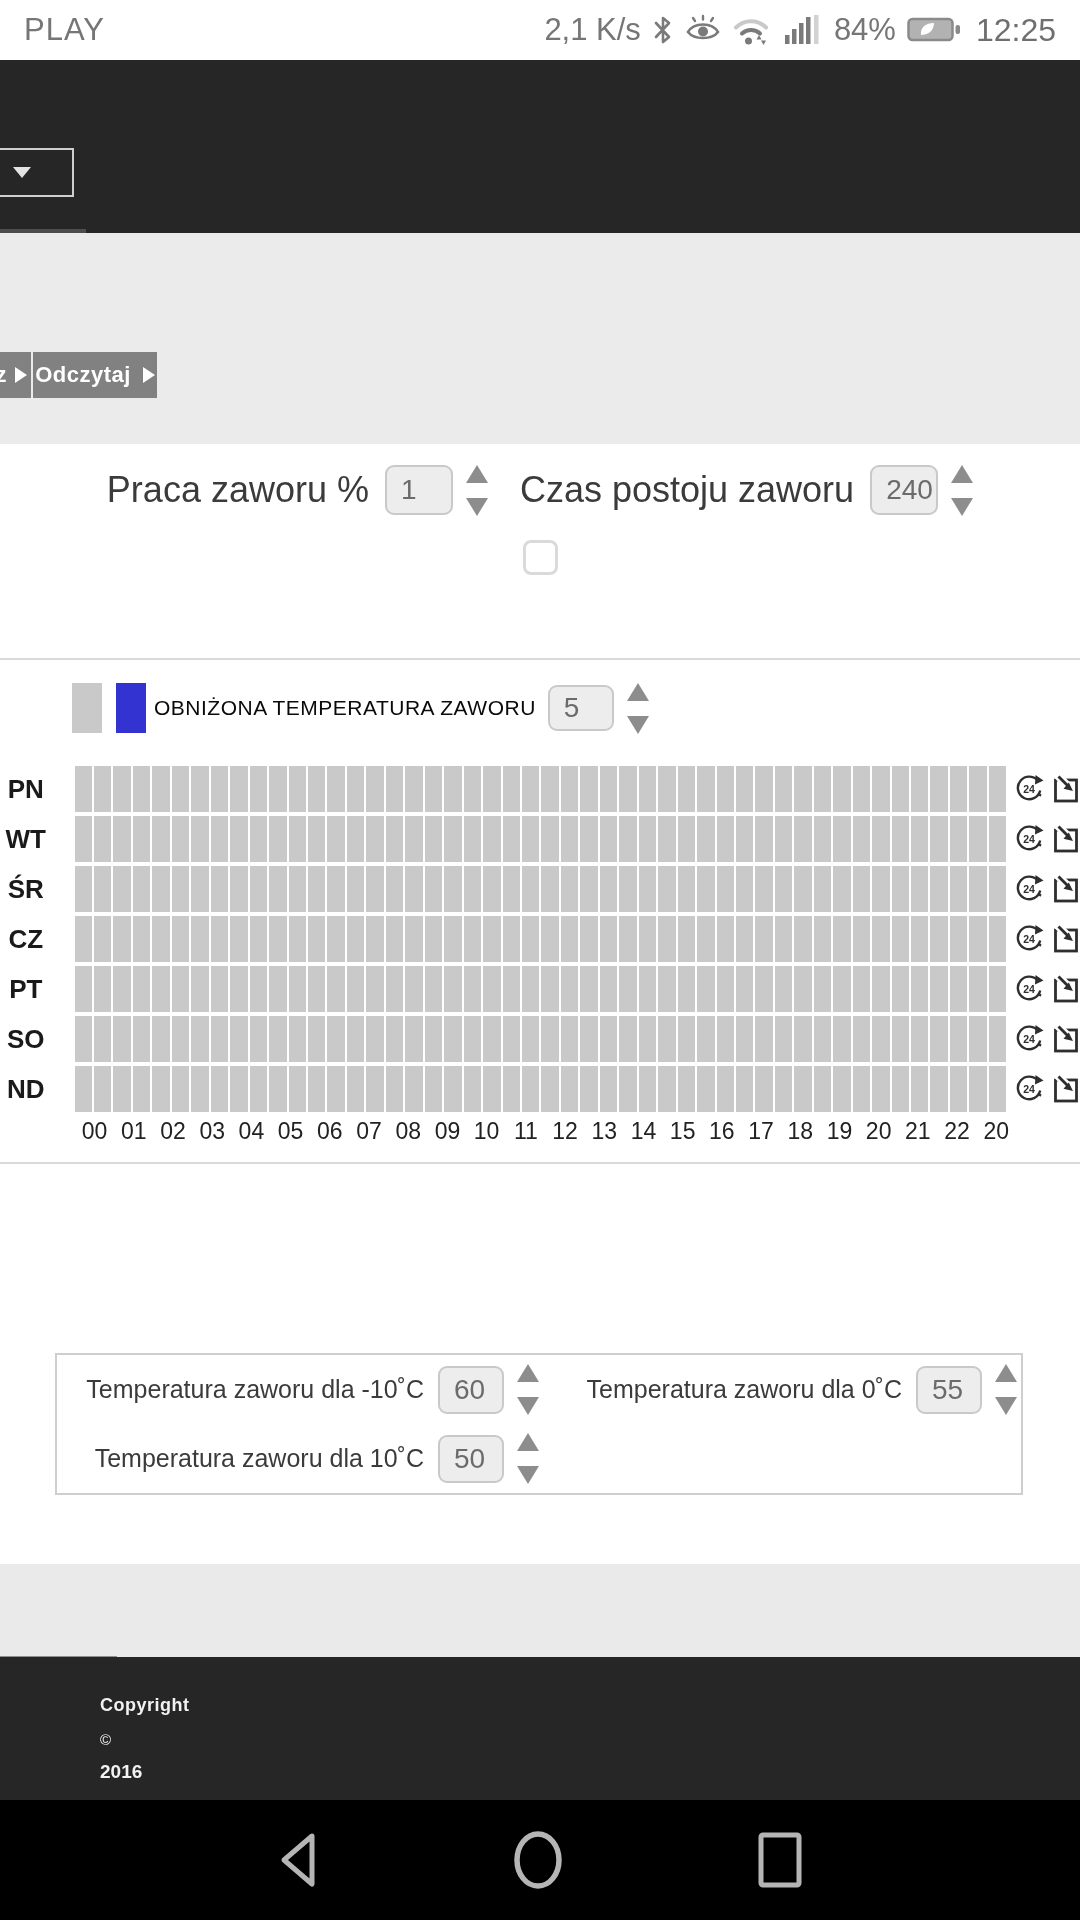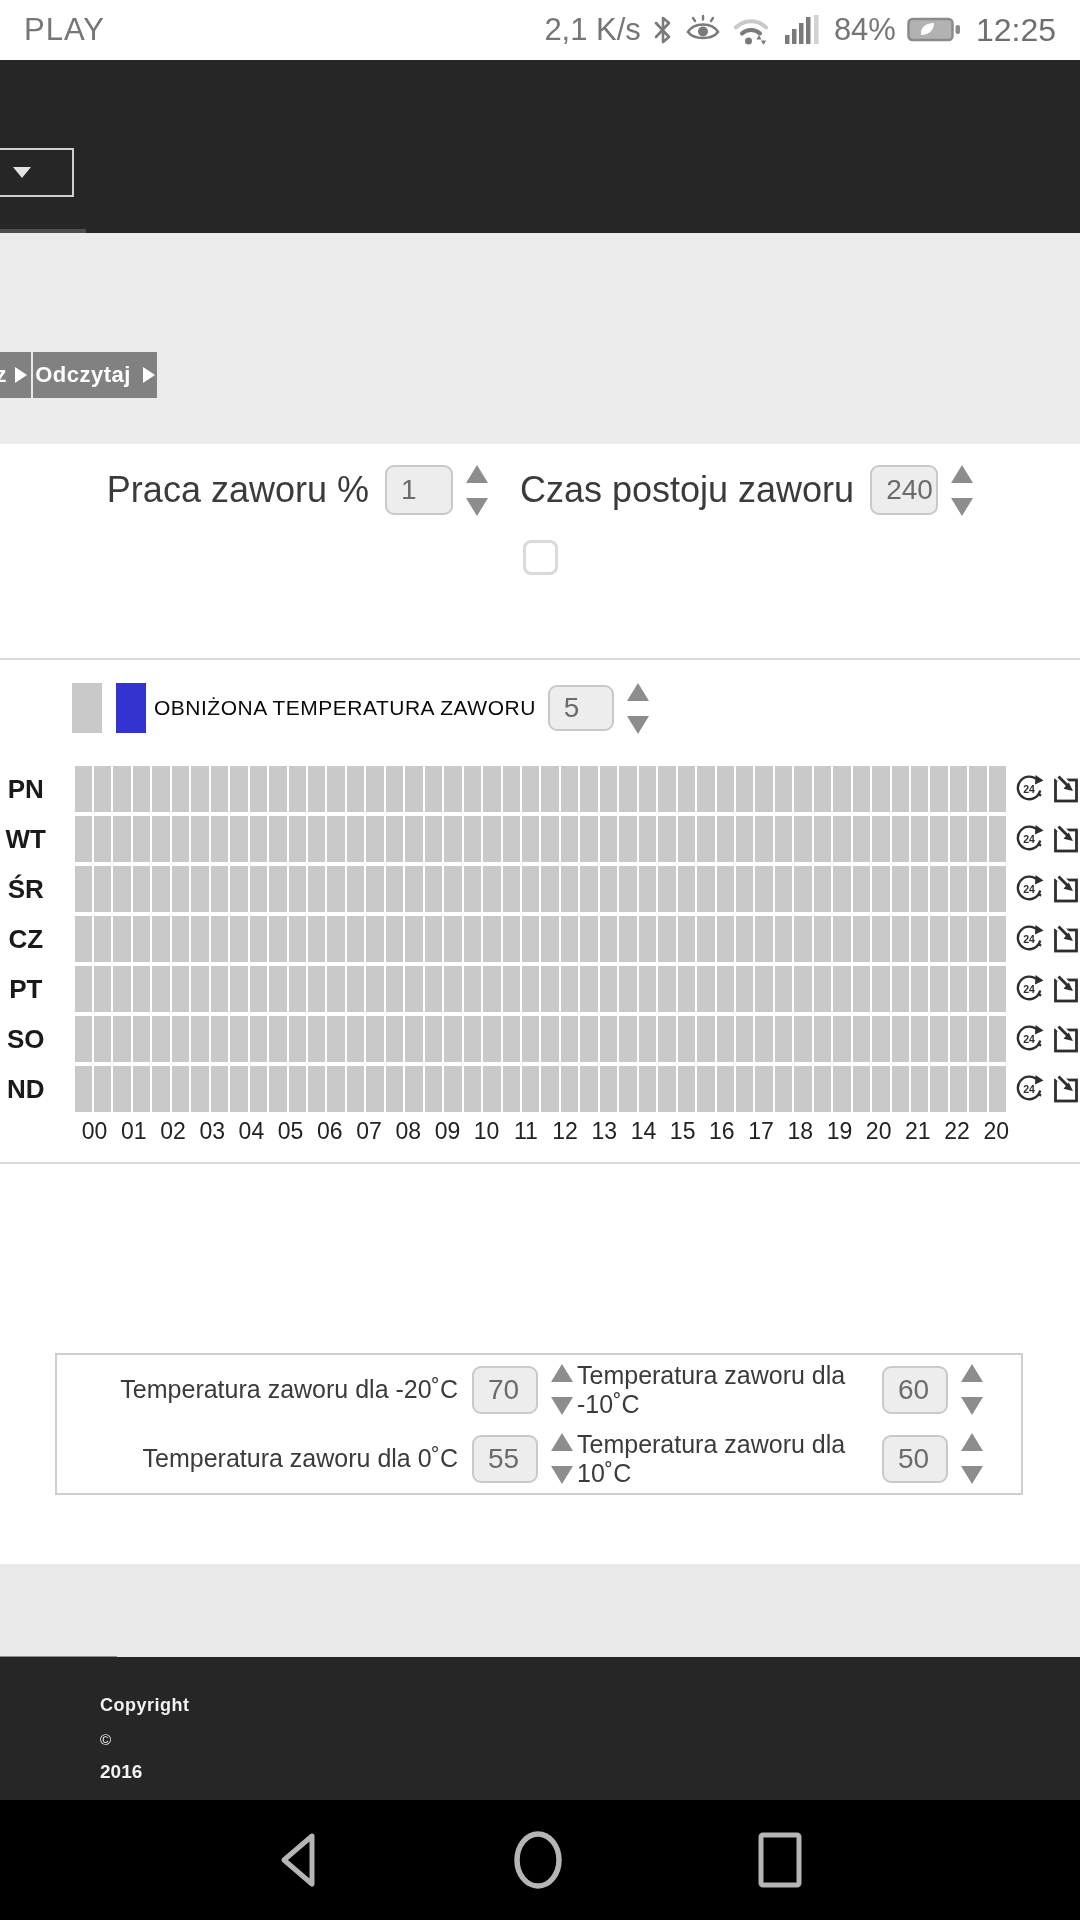--- a/index.html
+++ b/index.html
@@ -668,28 +668,20 @@
       <span class="hour-label">20</span>
       <span class="hour-label">21</span>
       <span class="hour-label">22</span>
       <span class="hour-label">20</span>
     </div>
 
   <div class="hrline" style="top:1162px"></div>
 
 
   <div class="weather-box">
-    <div class="wcell">
-      <span class="field-label">Temperatura zaworu dla -20˚C</span>
-      <input class="num-input" readonly="" value="70" style="">
-      <div class="spinner">
-        <div class="tri-up"></div>
-        <div class="tri-down"></div>
-      </div>
-    </div>
     <div class="wcell rcol">
       <span class="field-label">Temperatura zaworu dla -10˚C</span>
       <input class="num-input" readonly="" value="60" style="">
       <div class="spinner">
         <div class="tri-up"></div>
         <div class="tri-down"></div>
       </div>
     </div>
     <div class="wcell">
       <span class="field-label">Temperatura zaworu dla 0˚C</span>

